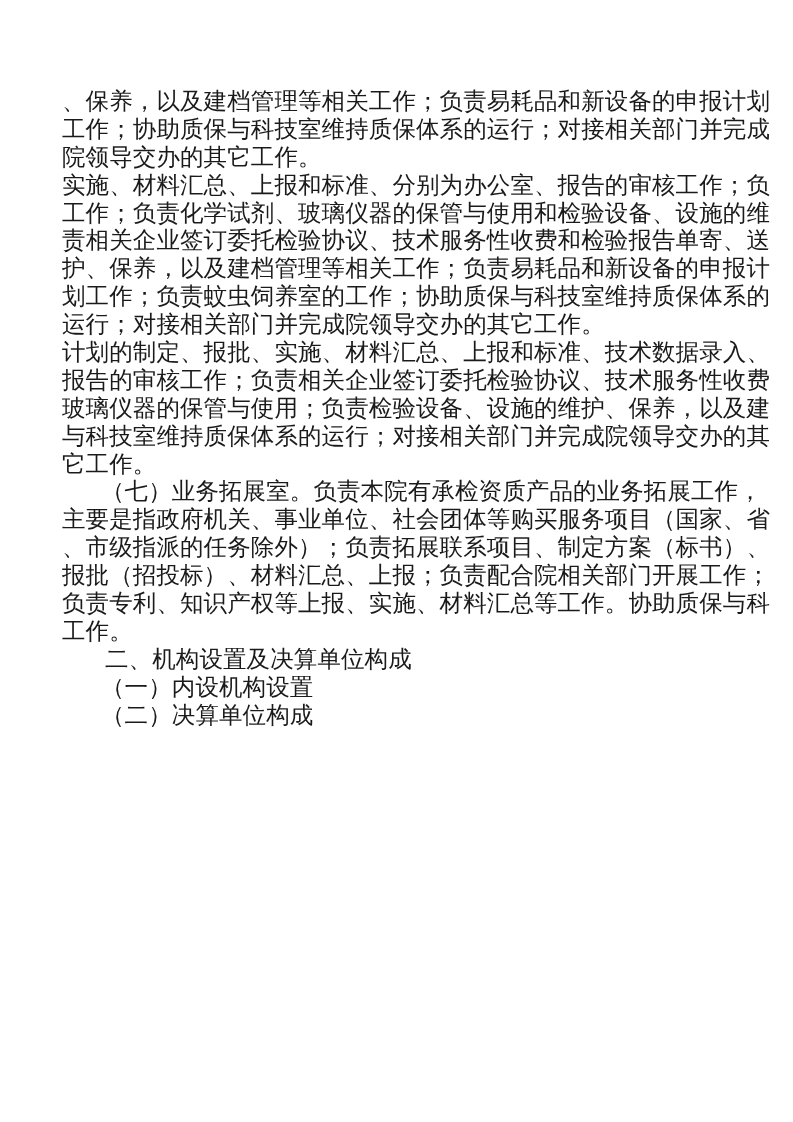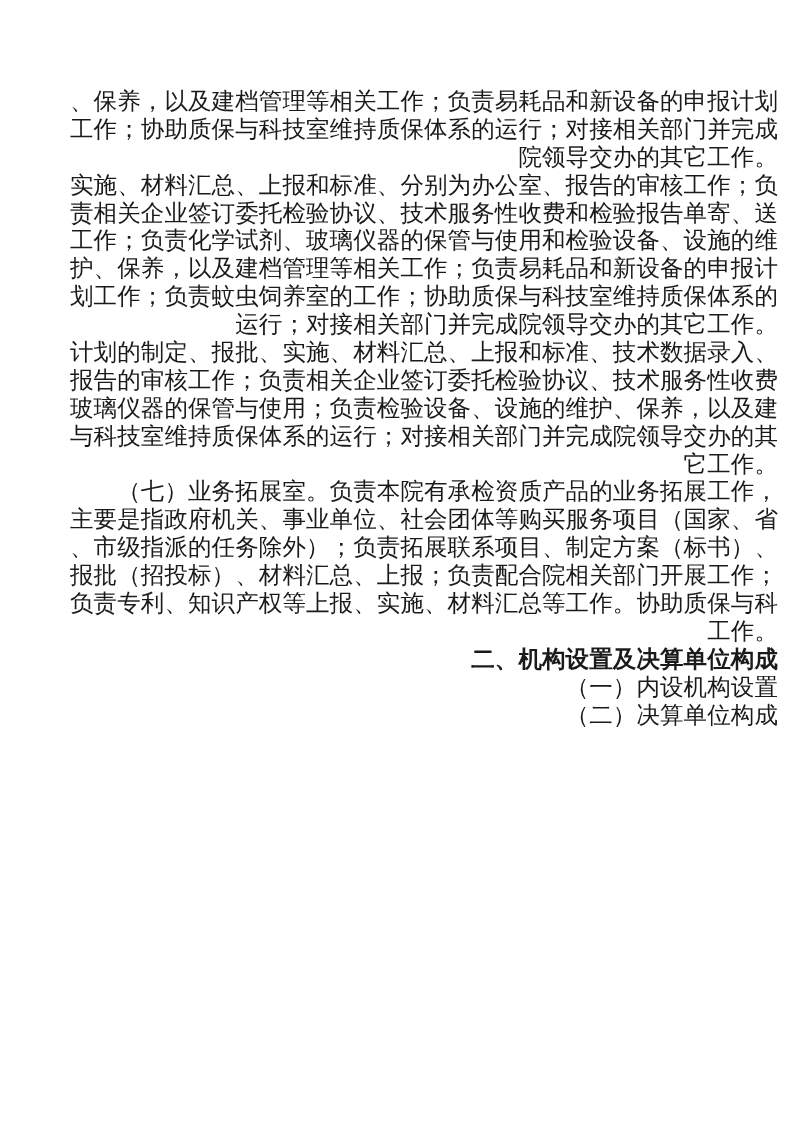--- a/index.html
+++ b/index.html
@@ -21,49 +21,48 @@
     top: 88px;
     width: 716px;
     font-size: 23.5px;
     line-height: 27.9px;
     color: #1a1a1a;
     letter-spacing: 0.1px;
   }
   .line {
     white-space: pre;
     height: 27.9px;
-    text-align: right;
   }
   .indent-para {
     text-indent: 39px;
   }
   .indent-body {
     text-indent: 26px;
   }
   .heading-line {
-    font-weight: bold;
+    font-weight: normal;
     text-indent: 43px;
   }
 </style>
 </head>
 <body>
 
 <div class="page">
   <div class="text-body">
 
     <div>
       <div class="line">、保养，以及建档管理等相关工作；负责易耗品和新设备的申报计划</div>
       <div class="line">工作；协助质保与科技室维持质保体系的运行；对接相关部门并完成</div>
       <div class="line">院领导交办的其它工作。</div>
     </div>
 
     <div>
       <div class="line">实施、材料汇总、上报和标准、分别为办公室、报告的审核工作；负</div>
+      <div class="line">工作；负责化学试剂、玻璃仪器的保管与使用和检验设备、设施的维</div>
       <div class="line">责相关企业签订委托检验协议、技术服务性收费和检验报告单寄、送</div>
-      <div class="line">工作；负责化学试剂、玻璃仪器的保管与使用和检验设备、设施的维</div>
       <div class="line">护、保养，以及建档管理等相关工作；负责易耗品和新设备的申报计</div>
       <div class="line">划工作；负责蚊虫饲养室的工作；协助质保与科技室维持质保体系的</div>
       <div class="line">运行；对接相关部门并完成院领导交办的其它工作。</div>
     </div>
 
     <div>
       <div class="line">计划的制定、报批、实施、材料汇总、上报和标准、技术数据录入、</div>
       <div class="line">报告的审核工作；负责相关企业签订委托检验协议、技术服务性收费</div>
       <div class="line">玻璃仪器的保管与使用；负责检验设备、设施的维护、保养，以及建</div>
       <div class="line">与科技室维持质保体系的运行；对接相关部门并完成院领导交办的其</div>

